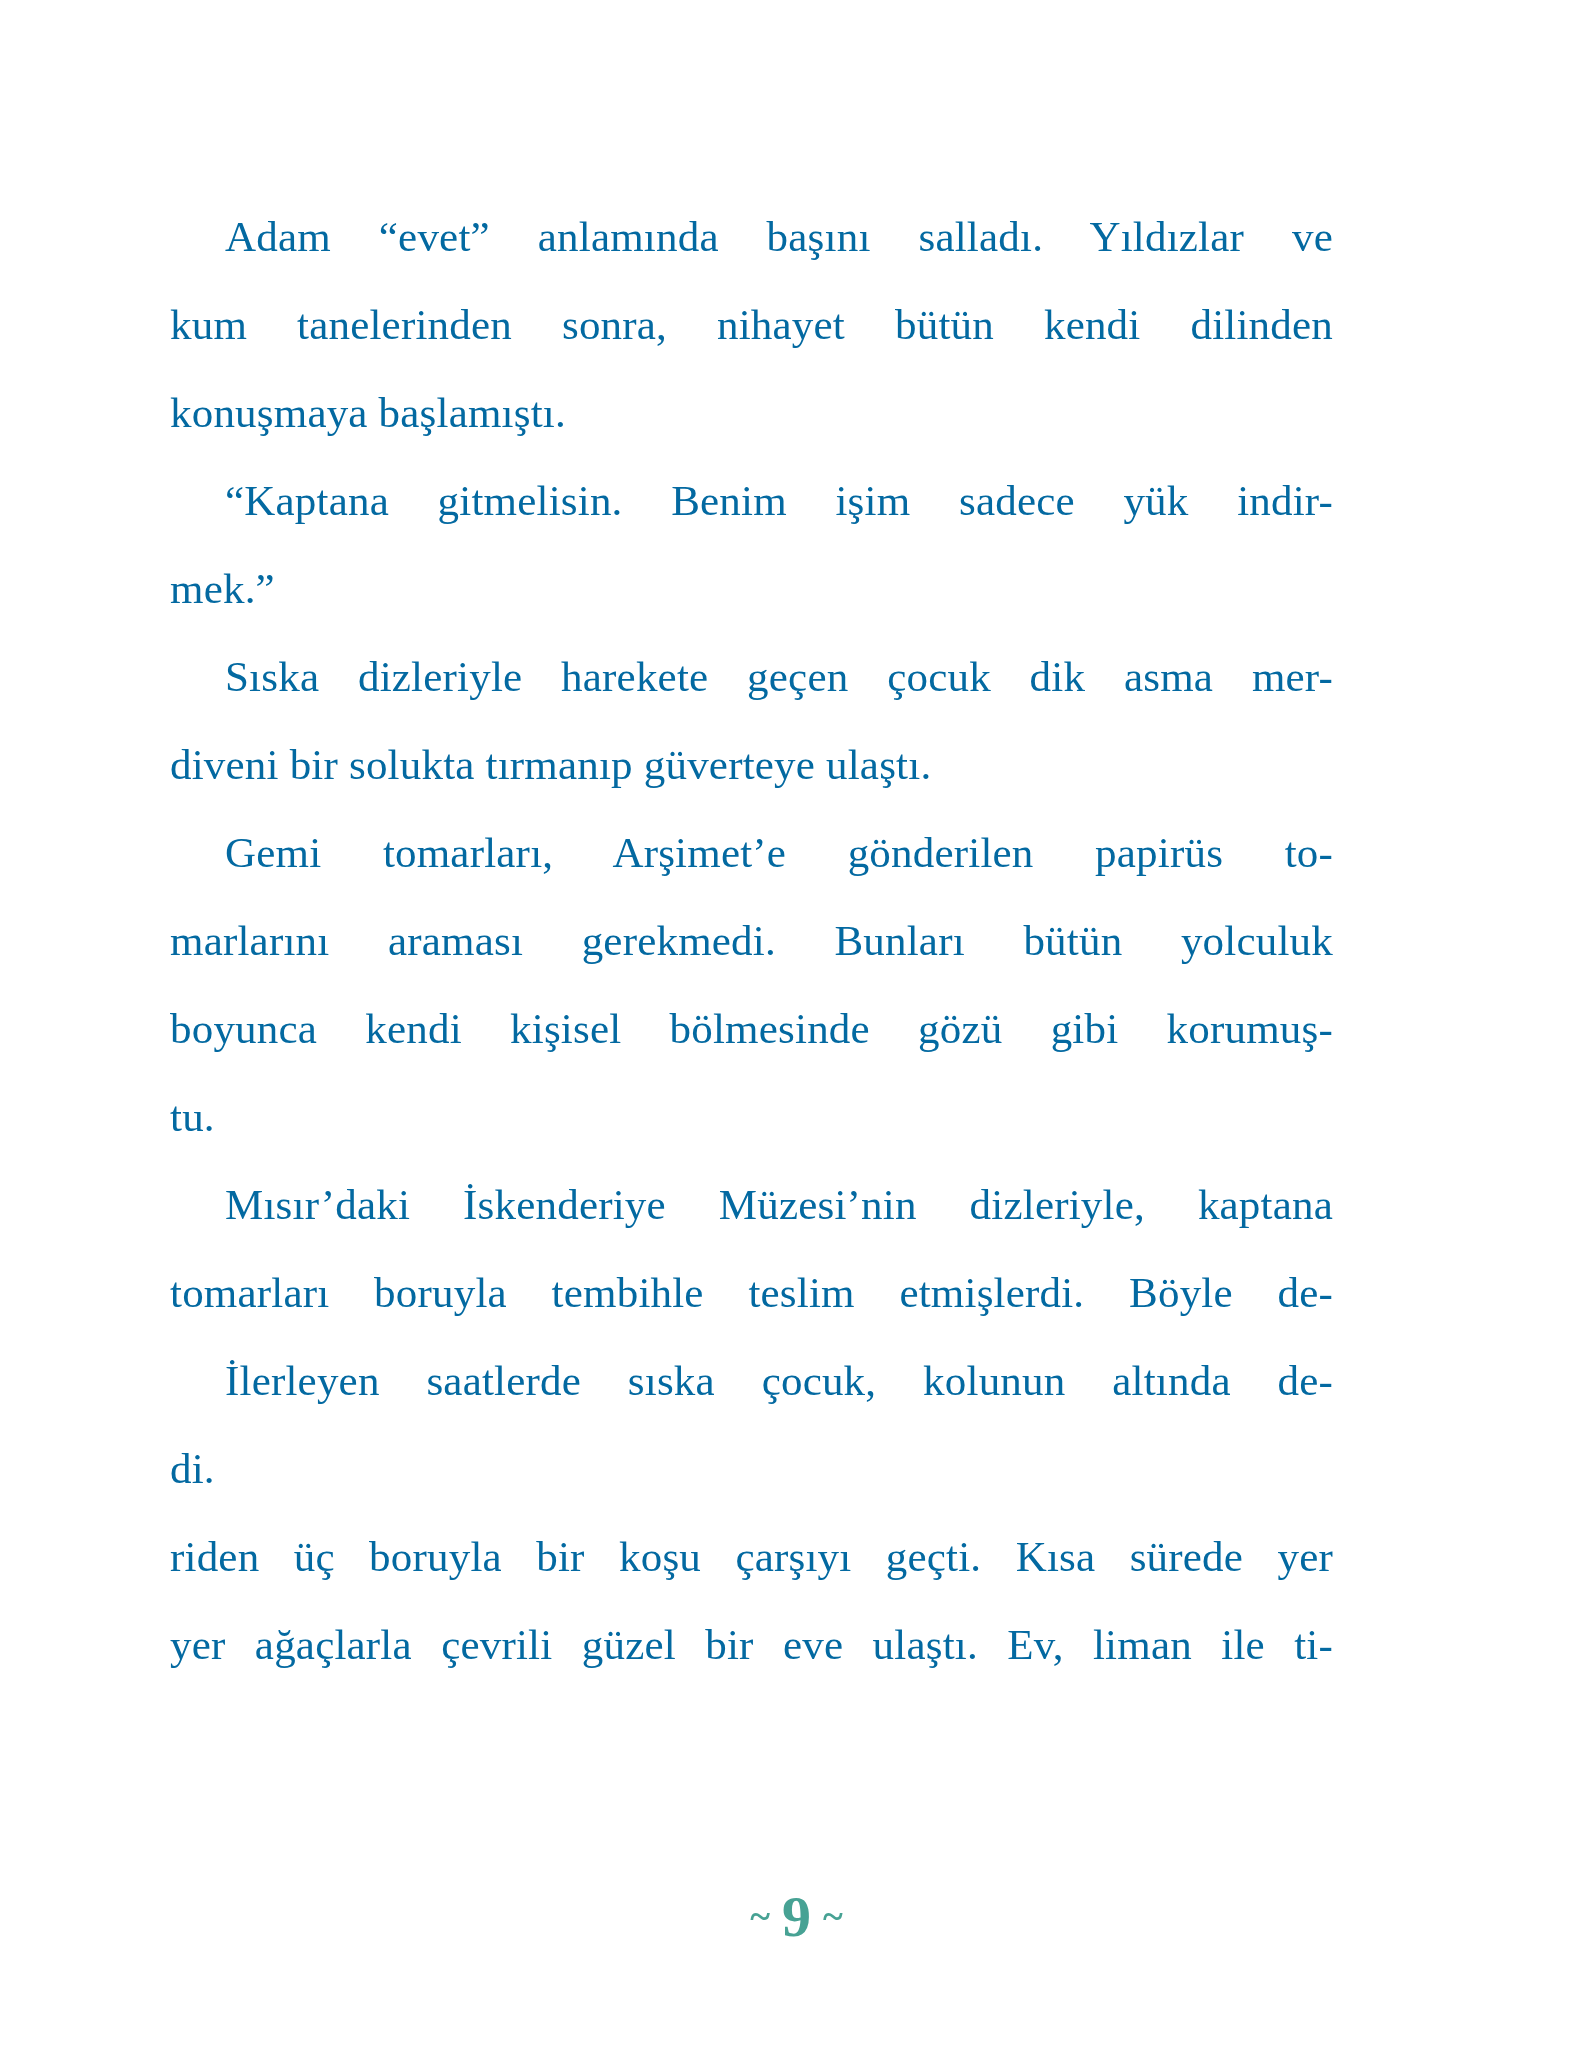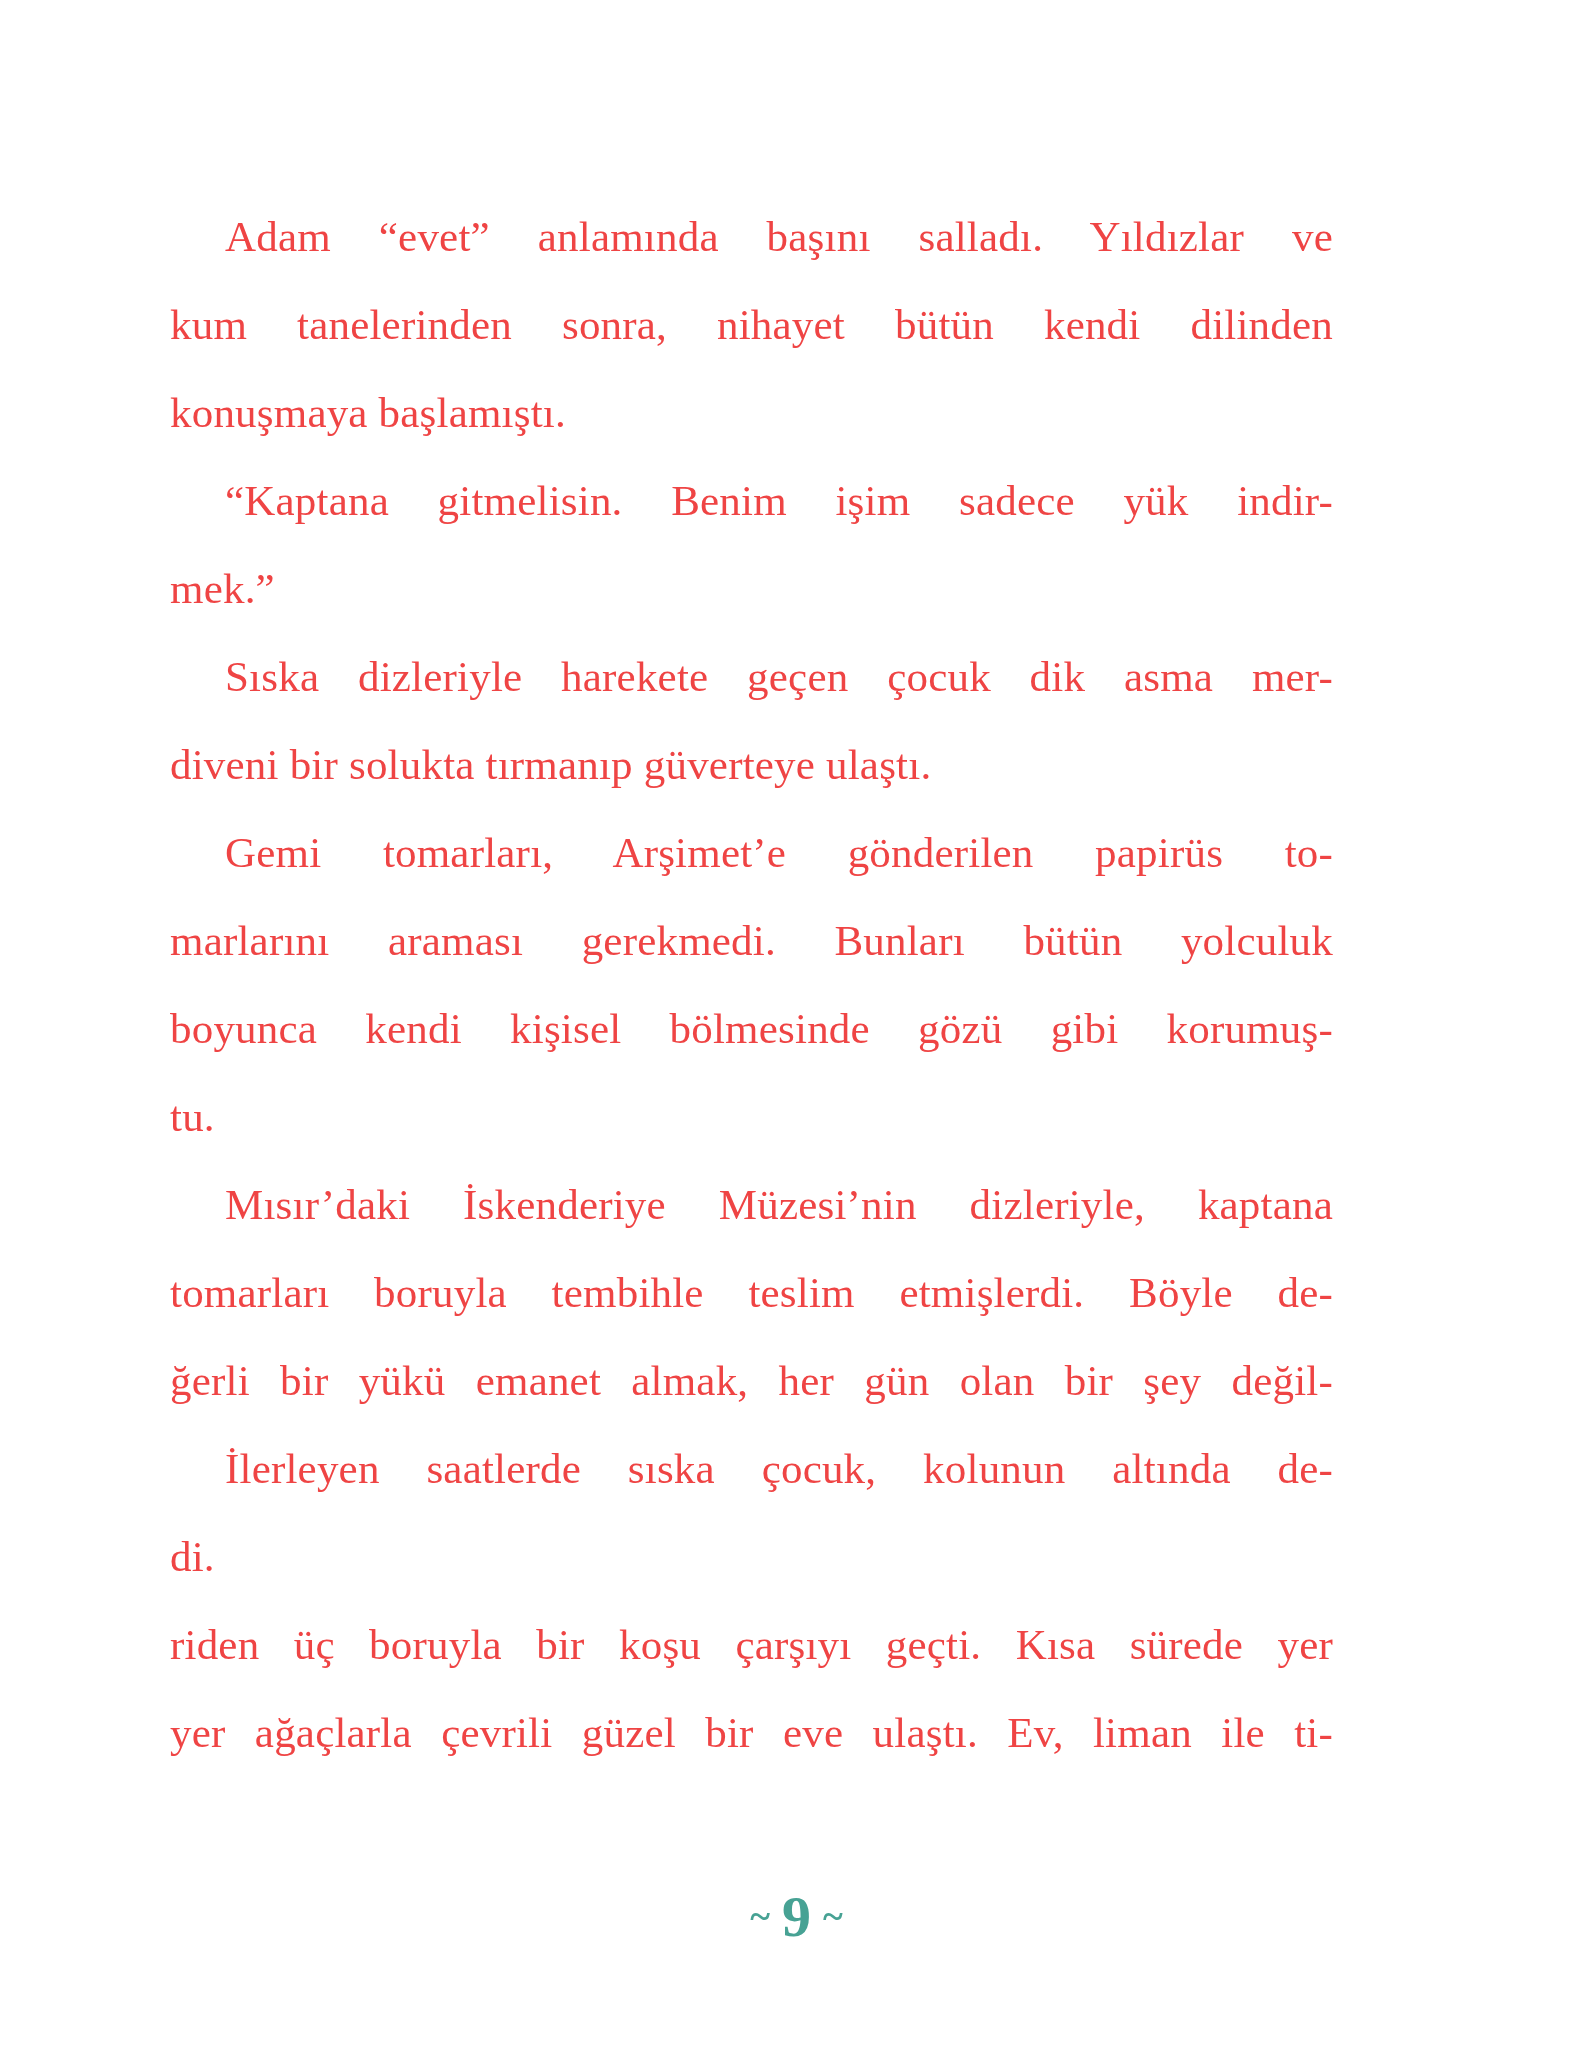--- a/index.html
+++ b/index.html
@@ -19,21 +19,21 @@
     inset: 0;
     background: #ffffff;
   }
   .text-block {
     position: absolute;
     left: 170px;
     top: 193px;
     width: 1163px;
     font-size: 43px;
     line-height: 88px;
-    color: #ef4444;
+    color: #0369a1;
     letter-spacing: 0.2px;
   }
   .line {
     text-align: justify;
     text-align-last: justify;
     white-space: normal;
   }
   .line.para-end {
     text-align: right;
     text-align-last: left;
@@ -77,21 +77,20 @@
     <div class="line indent">“Kaptana gitmelisin. Benim işim sadece yük indir-</div>
     <div class="line para-end">mek.”</div>
     <div class="line indent">Sıska dizleriyle harekete geçen çocuk dik asma mer-</div>
     <div class="line para-end">diveni bir solukta tırmanıp güverteye ulaştı.</div>
     <div class="line indent">Gemi tomarları, Arşimet’e gönderilen papirüs to-</div>
     <div class="line">marlarını araması gerekmedi. Bunları bütün yolculuk</div>
     <div class="line">boyunca kendi kişisel bölmesinde gözü gibi korumuş-</div>
     <div class="line para-end">tu.</div>
     <div class="line indent">Mısır’daki İskenderiye Müzesi’nin dizleriyle, kaptana</div>
     <div class="line">tomarları boruyla tembihle teslim etmişlerdi. Böyle de-</div>
-    <div class="line">ğerli bir yükü emanet almak, her gün olan bir şey değil-</div>
     <div class="line indent">İlerleyen saatlerde sıska çocuk, kolunun altında de-</div>
     <div class="line para-end">di.</div>
     <div class="line">riden üç boruyla bir koşu çarşıyı geçti. Kısa sürede yer</div>
     <div class="line">yer ağaçlarla çevrili güzel bir eve ulaştı. Ev, liman ile ti-</div>
   </div>
 
   <div class="footer">
     <span class="tilde">~</span><span class="page-num">9</span><span class="tilde">~</span>
   </div>
 

